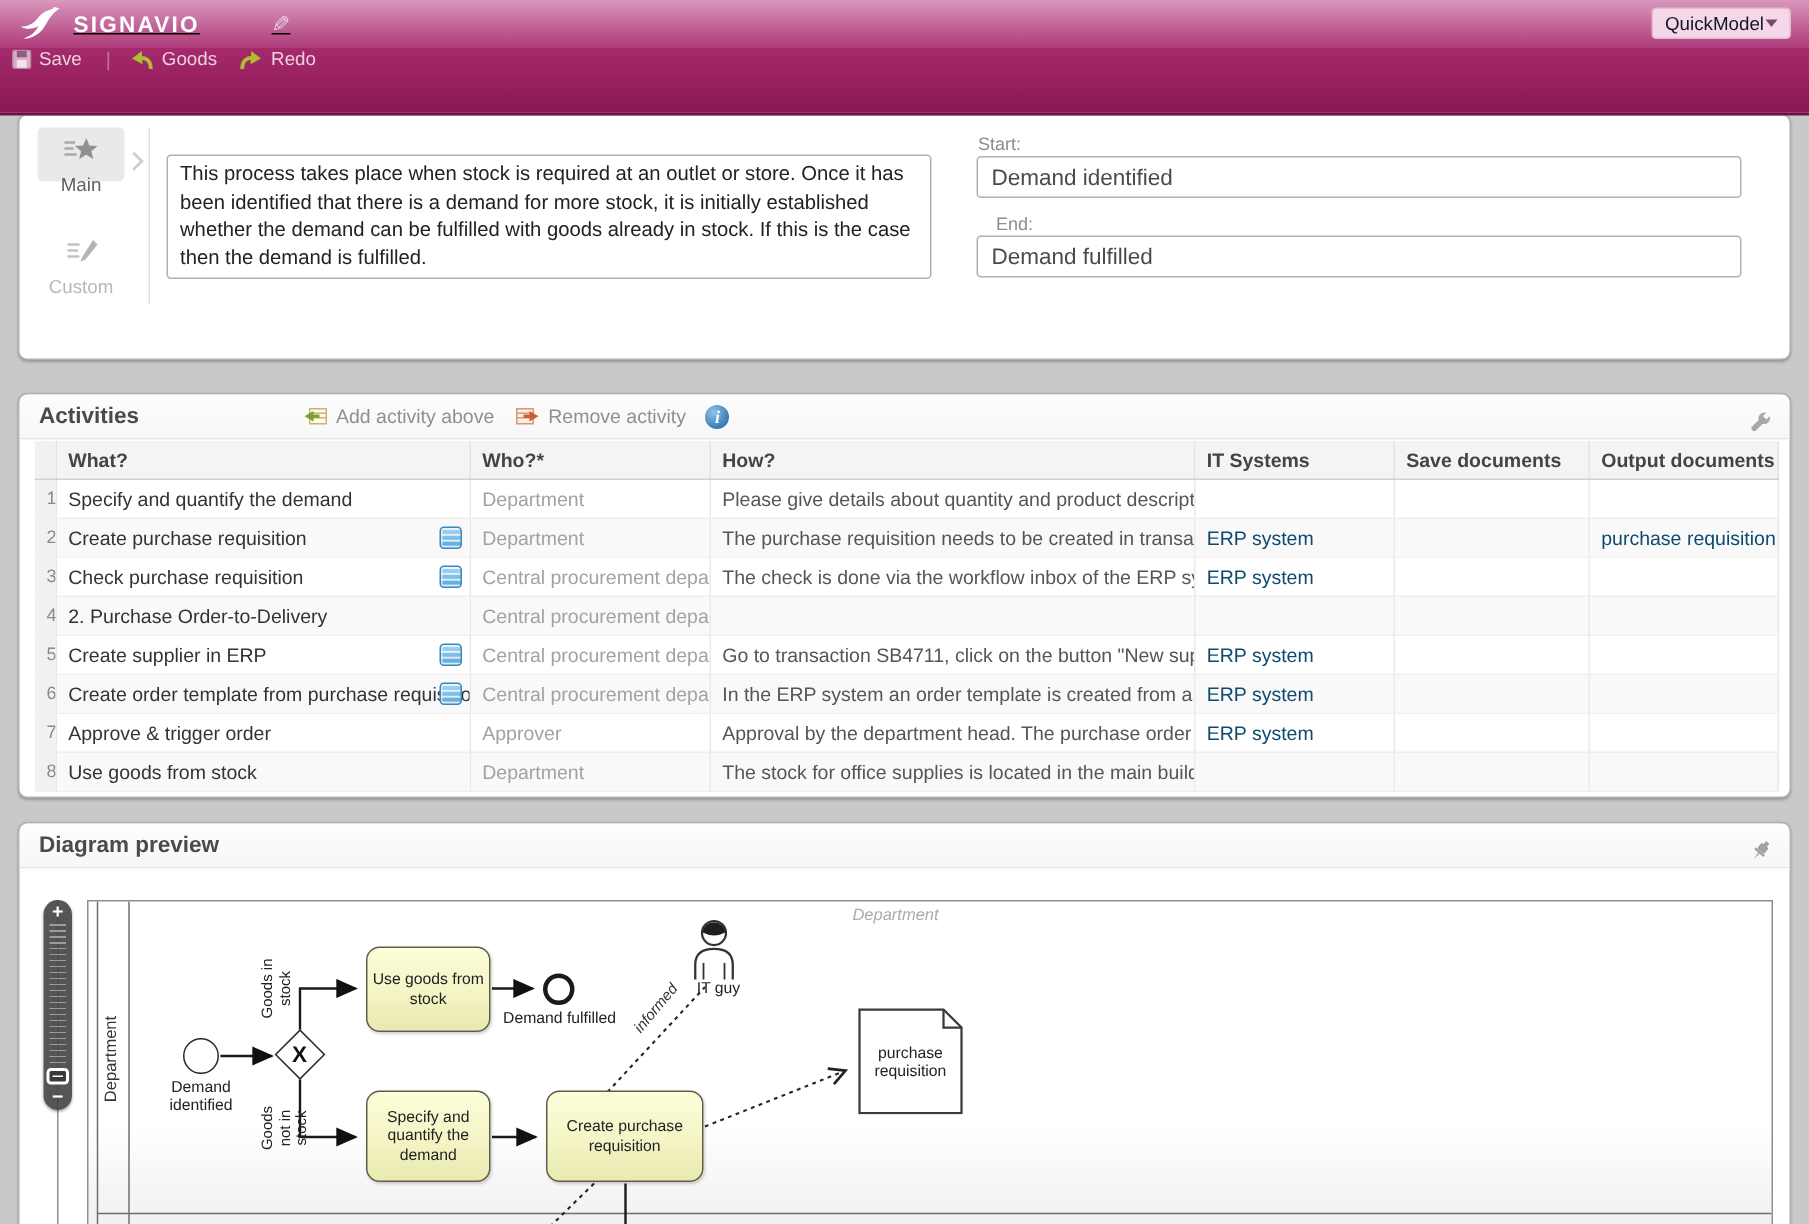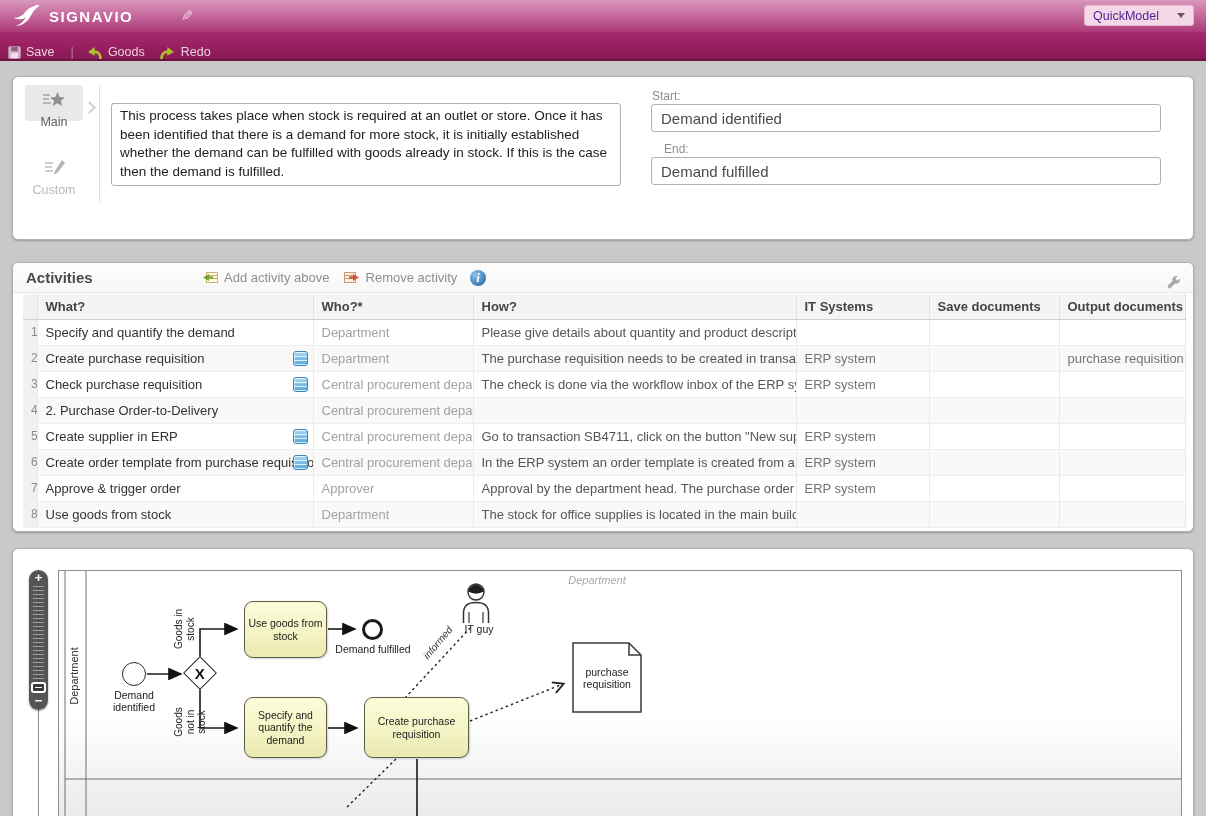--- a/index.html
+++ b/index.html
@@ -5,30 +5,30 @@
   * { box-sizing: border-box; margin: 0; padding: 0; }
   html, body { width: 1206px; height: 816px; overflow: hidden; }
   body { position: relative; background: #c9c9c9; font-family: "Liberation Sans", sans-serif; }
 
   
   .hdr-top { position: absolute; top: 0; left: 0; right: 0; height: 32px;
     background: linear-gradient(180deg, #d995ba 0%, #c express 40%, #b54583 55%, #a93a76 100%);
     background: linear-gradient(180deg, #d995ba 0%, #c express 100%);
     background: linear-gradient(180deg, #d globally);
     background: linear-gradient(180deg, #d997bb 0%, #c66d9f 45%, #ad3a78 100%);
-    display: flex; align-items: center; padding: 0 10px; z-index: 10; }
-  .hdr-tools { position: absolute; top: 32px; left: 0; right: 0; height: 29px;
+    display: flex; align-items: center; padding: 0 10px; z-index: 10; text-decoration: underline; }
+  .hdr-tools { position: absolute; top: 32px; left: 0; right: 0; height: 45px;
     background: linear-gradient(180deg, #a52a6c 0%, #971f60 55%, #871a54 100%);
-    border-bottom: 2px solid #6e1244; display: flex; align-items: flex-end; padding: 0 8px; z-index: 10; }
+    border-bottom: 2px solid #6e1244; display: flex; align-items: flex-start; padding: 0 8px; z-index: 10; }
   .brand { color: #fff; font-weight: bold; font-size: 15px; letter-spacing: 1.5px; margin-left: 7px; }
   .pencil { margin-left: 48px; color: rgba(255,255,255,0.65); font-size: 15px; transform: scaleX(-1); }
   .page-title { color: #fff; font-size: 17.5px; margin-left: 10px; font-weight: 400; }
   .mode-btn { position: absolute; right: 12px; top: 5px; height: 21px; background: #f4d8e7;
-    border: 1px solid #e4b6cf; border-radius: 3px; font-size: 12.5px; color: #4c1d95;
-    padding: 0 8px; display: flex; align-items: center; gap: 18px; cursor: pointer; justify-content: center; }
+    border: 1px solid #e4b6cf; border-radius: 3px; font-size: 12.5px; color: #0f172a;
+    padding: 0 8px; display: flex; align-items: center; gap: 1px; cursor: pointer; justify-content: center; }
   .caret-down { width: 0; height: 0; border-left: 4px solid transparent; border-right: 4px solid transparent;
     border-top: 5px solid #7b4a65; }
   .tool-item { display: flex; align-items: center; gap: 5px; color: #ecd0e0; font-size: 12.5px; margin-right: 14px; cursor: pointer; }
   .tool-sep { color: rgba(255,255,255,0.35); margin: 0 12px 0 2px; font-size: 13px; }
 
   
   .panel { position: absolute; left: 12px; width: 1182px; background: #fff;
     border: 1px solid #b0b0b0; border-radius: 6px; box-shadow: 0 1px 2px rgba(0,0,0,0.25); }
   .panel-hd { height: 30px; line-height: 29px; padding: 0 13px; font-weight: bold; font-size: 15px;
     color: #4a4a4a; border-bottom: 1px solid #e4e4e4; background: linear-gradient(#fdfdfd, #f7f7f7);
@@ -73,21 +73,21 @@
   table.act th { text-align: left; font-weight: bold; color: #444; background: #f4f4f4;
     border-bottom: 1px solid #cfcfcf; border-right: 1px solid #e2e2e2; padding: 4px 8px; height: 25px;
     white-space: nowrap; overflow: hidden; }
   table.act td { padding: 3px 8px; height: 26px; border-right: 1px solid #e9e9e9; border-bottom: 1px solid #efefef;
     white-space: nowrap; overflow: hidden; }
   table.act tr:nth-child(even) td { background: #f9f9f9; }
   td.c-num, th.h-num { background: #f1f1f1 !important; color: #8a8a8a; font-size: 12px; text-align: center; padding: 3px 2px; border-right: 1px solid #dcdcdc; }
   .c-what { color: #333; position: relative; }
   .c-who { color: #a2a2a2; }
   .c-how { color: #555; }
-  .c-it, .c-out, .c-in { color: #737373; }
+  .c-it, .c-out, .c-in { color: #0c4a6e; }
   .doc-icon { display: none; position: absolute; right: 5px; top: 5px; width: 15px; height: 15px;
     border-radius: 3px; border: 1px solid #3f86b8; cursor: pointer;
     background: repeating-linear-gradient(180deg, rgba(255,255,255,0.75) 0 1px, rgba(255,255,255,0) 1px 4px),
                 linear-gradient(180deg, #a6d8f6, #55a6dc);
     box-shadow: inset 1px 0 0 rgba(255,255,255,0.6); }
 
   
   .dg-body { position: relative; height: 368px; }
   .zoom-slider { position: absolute; left: 16px; top: 21px; width: 19px; height: 140px; z-index: 6;
     background: rgba(66,66,66,0.9); border-radius: 10px; display: flex; flex-direction: column;
@@ -337,20 +337,33 @@
     <td class="c-it"></td>
     <td class="c-in"></td>
     <td class="c-out"></td>
   </tr>
         </tbody>
     </table>
   </div>
 </div>
 
 <div class="panel" id="panel-diagram">
+  <div class="panel-hd">
+    <span>Diagram preview</span>
+    <span class="hd-right-icon">
+      <svg width="16" height="16" viewBox="0 0 16 16">
+        <g fill="#a2a2a2" transform="rotate(40 8 8)">
+          <rect x="6.6" y="1" width="2.8" height="3"></rect>
+          <rect x="5" y="3.6" width="6" height="5" rx="1"></rect>
+          <rect x="3.8" y="8.6" width="8.4" height="1.7" rx="0.8"></rect>
+          <path d="M7.4 10.3 h1.2 L8 15.6 Z"></path>
+        </g>
+      </svg>
+    </span>
+  </div>
   <div class="dg-body">
     <div class="zoom-rail"></div>
     <div class="zoom-slider">
       <span class="zs-plus">+</span>
       <span class="zs-ticks"></span>
       <span class="zs-handle"></span>
       <span class="zs-minus">−</span>
     </div>
 
     <div class="canvas">

